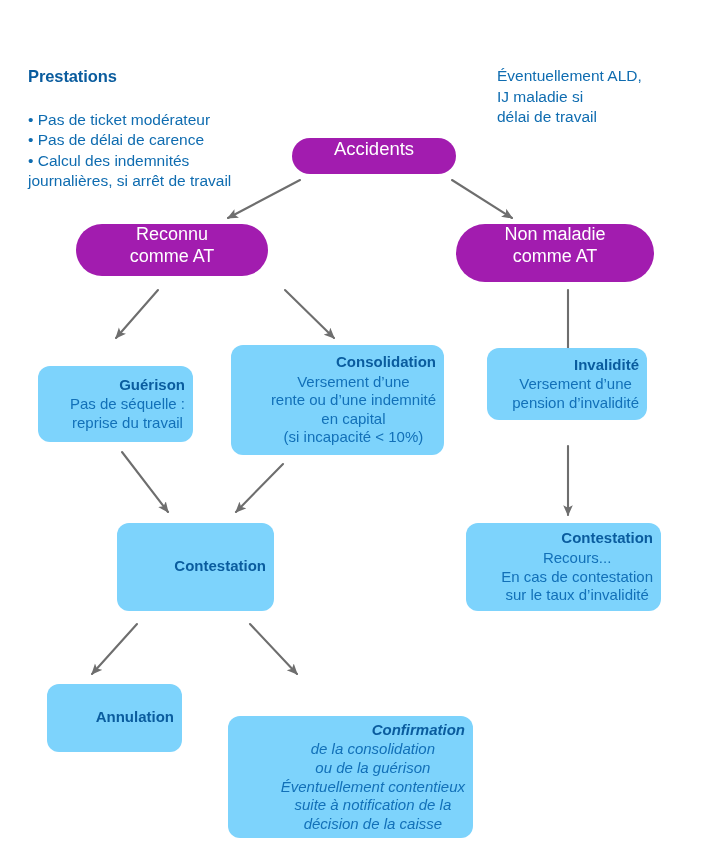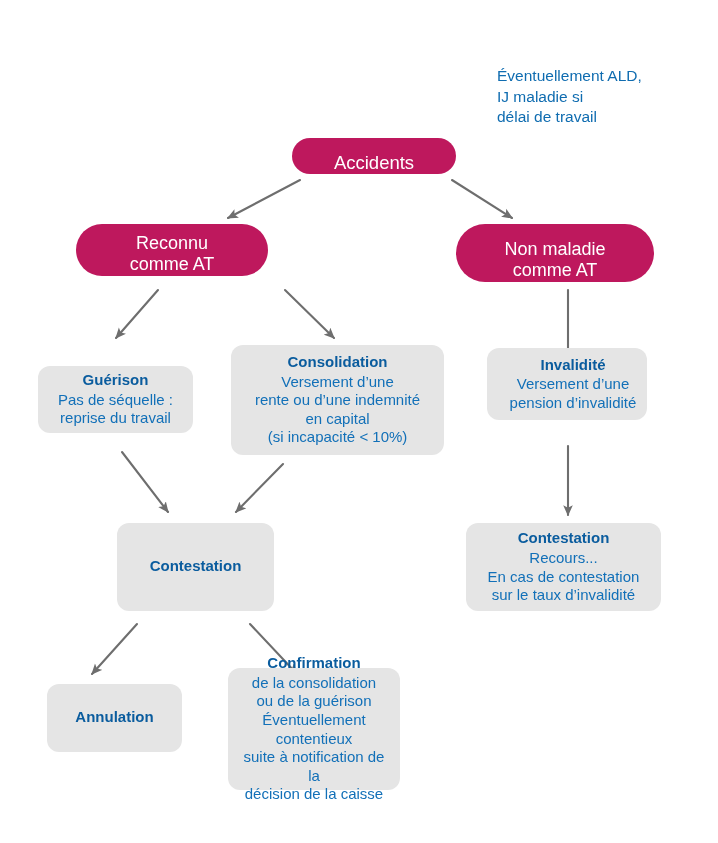--- a/index.html
+++ b/index.html
@@ -45,24 +45,24 @@
   .note-body {
     display: block;
     white-space: pre-line;
   }
   #note-left  { left: 28px;  top: 46px; width: 300px; }
   #note-right { left: 497px; top: 46px; width: 215px; }
 
   
   .blue-node {
     position: absolute;
-    background: #be185d;
+    background: #a21caf;
     color: #ffffff;
     display: flex;
-    align-items: flex-end;
+    align-items: flex-start;
     justify-content: center;
     text-align: center;
     font-size: 18px;
     line-height: 1.2;
     white-space: pre-line;
     box-sizing: border-box;
   }
   #node-accidents {
     left: 292px; top: 138px; width: 164px; height: 36px;
     border-radius: 18px;
@@ -73,51 +73,51 @@
     border-radius: 29px;
   }
   #node-non-reconnu {
     left: 456px; top: 224px; width: 198px; height: 58px;
     border-radius: 29px;
   }
 
   
   .gray-box {
     position: absolute;
-    background: #e5e5e5;
+    background: #7dd3fc;
     border-radius: 12px;
     box-sizing: border-box;
     display: flex;
     flex-direction: column;
-    align-items: center;
+    align-items: flex-end;
     justify-content: center;
     text-align: center;
     color: #1270b8;
     font-size: 15px;
     line-height: 1.24;
     padding: 6px 8px;
   }
   .gb-title {
     font-weight: bold;
     color: #0a5c9e;
     font-size: 15px;
     margin-bottom: 1px;
     white-space: pre-line;
   }
   .gb-body {
     white-space: pre-line;
     color: #1270b8;
   }
-  #box-guerison      { left: 38px;  top: 366px; width: 155px; height: 67px; }
+  #box-guerison      { left: 38px;  top: 366px; width: 155px; height: 76px; }
   #box-consolidation { left: 231px; top: 345px; width: 213px; height: 110px; }
   #box-invalidite    { left: 487px; top: 348px; width: 160px; height: 72px; padding-left: 20px; }
   #box-contestation-left  { left: 117px; top: 523px; width: 157px; height: 88px; }
   #box-contestation-right { left: 466px; top: 523px; width: 195px; height: 88px; }
   #box-annulation   { left: 47px;  top: 684px; width: 135px; height: 68px; }
-  #box-confirmation { left: 228px; top: 668px; width: 172px; height: 122px; }
+  #box-confirmation { left: 228px; top: 716px; width: 245px; height: 122px; font-style: italic; }
 </style>
 </head>
 <body>
 
 <div id="diagram">
 
   <svg id="arrow-layer" viewBox="0 0 718 843" xmlns="http://www.w3.org/2000/svg">
     <defs>
       <marker id="ah" viewBox="0 0 10 10" refX="9" refY="5" markerWidth="5.2" markerHeight="5.2" orient="auto-start-reverse">
         <path d="M 0 0.6 L 10 5 L 0 9.4 L 2.3 5 Z" fill="#6e6e6e"></path>
@@ -130,20 +130,27 @@
         <line x1="285" y1="290" x2="334" y2="338" stroke-linecap="round"></line>
         <line x1="568" y1="290" x2="568" y2="358" stroke-linecap="round"></line>
         <line x1="122" y1="452" x2="168" y2="512" stroke-linecap="round"></line>
         <line x1="283" y1="464" x2="236" y2="512" stroke-linecap="round"></line>
         <line x1="568" y1="446" x2="568" y2="515" stroke-linecap="round"></line>
         <line x1="137" y1="624" x2="92" y2="674" stroke-linecap="round"></line>
         <line x1="250" y1="624" x2="297" y2="674" stroke-linecap="round"></line>
       </g>
   </svg>
 
+  <div class="note" id="note-left">
+    <span class="note-title">Prestations</span>
+    <span class="note-body">• Pas de ticket modérateur
+• Pas de délai de carence
+• Calcul des indemnités
+journalières, si arrêt de travail</span>
+  </div>
 
   <div class="note" id="note-right">
     <span class="note-body">Éventuellement ALD,
 IJ maladie si
 délai de travail</span>
   </div>
 
   <div class="blue-node" id="node-accidents">
     <span>Accidents</span>
   </div>

